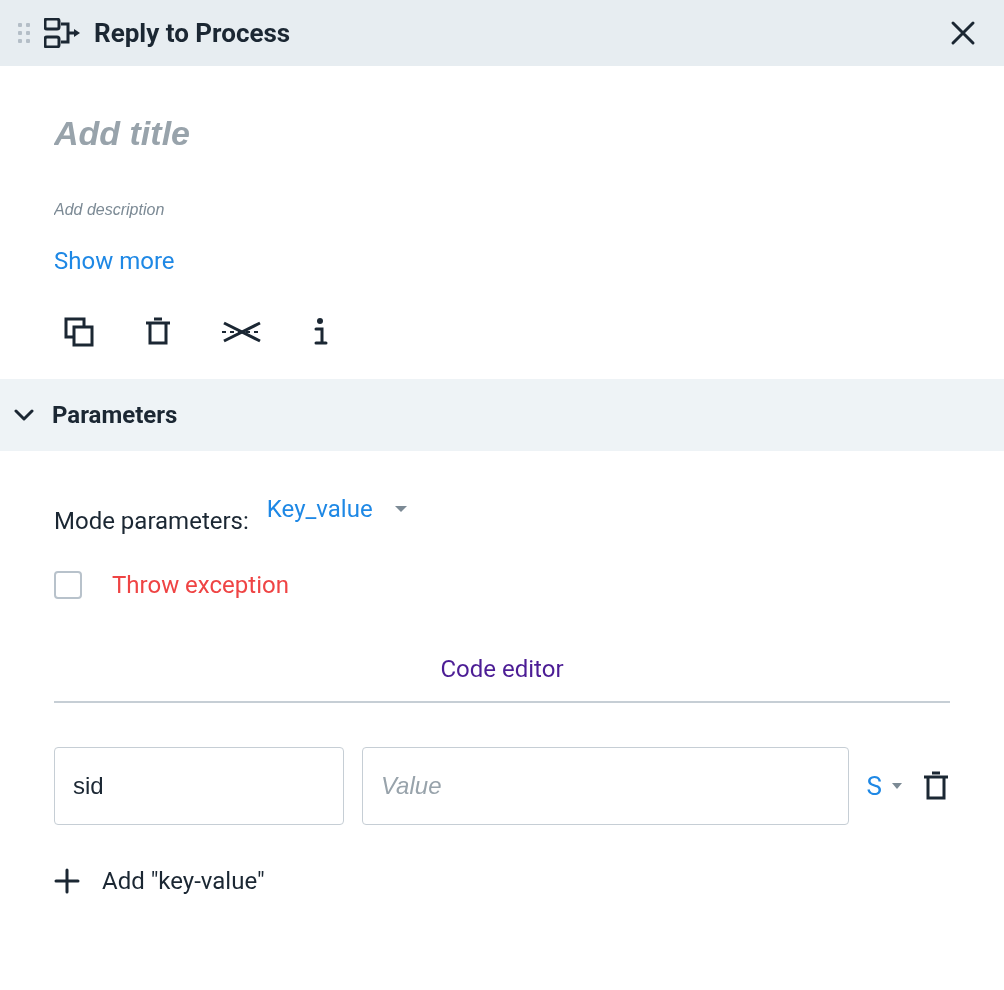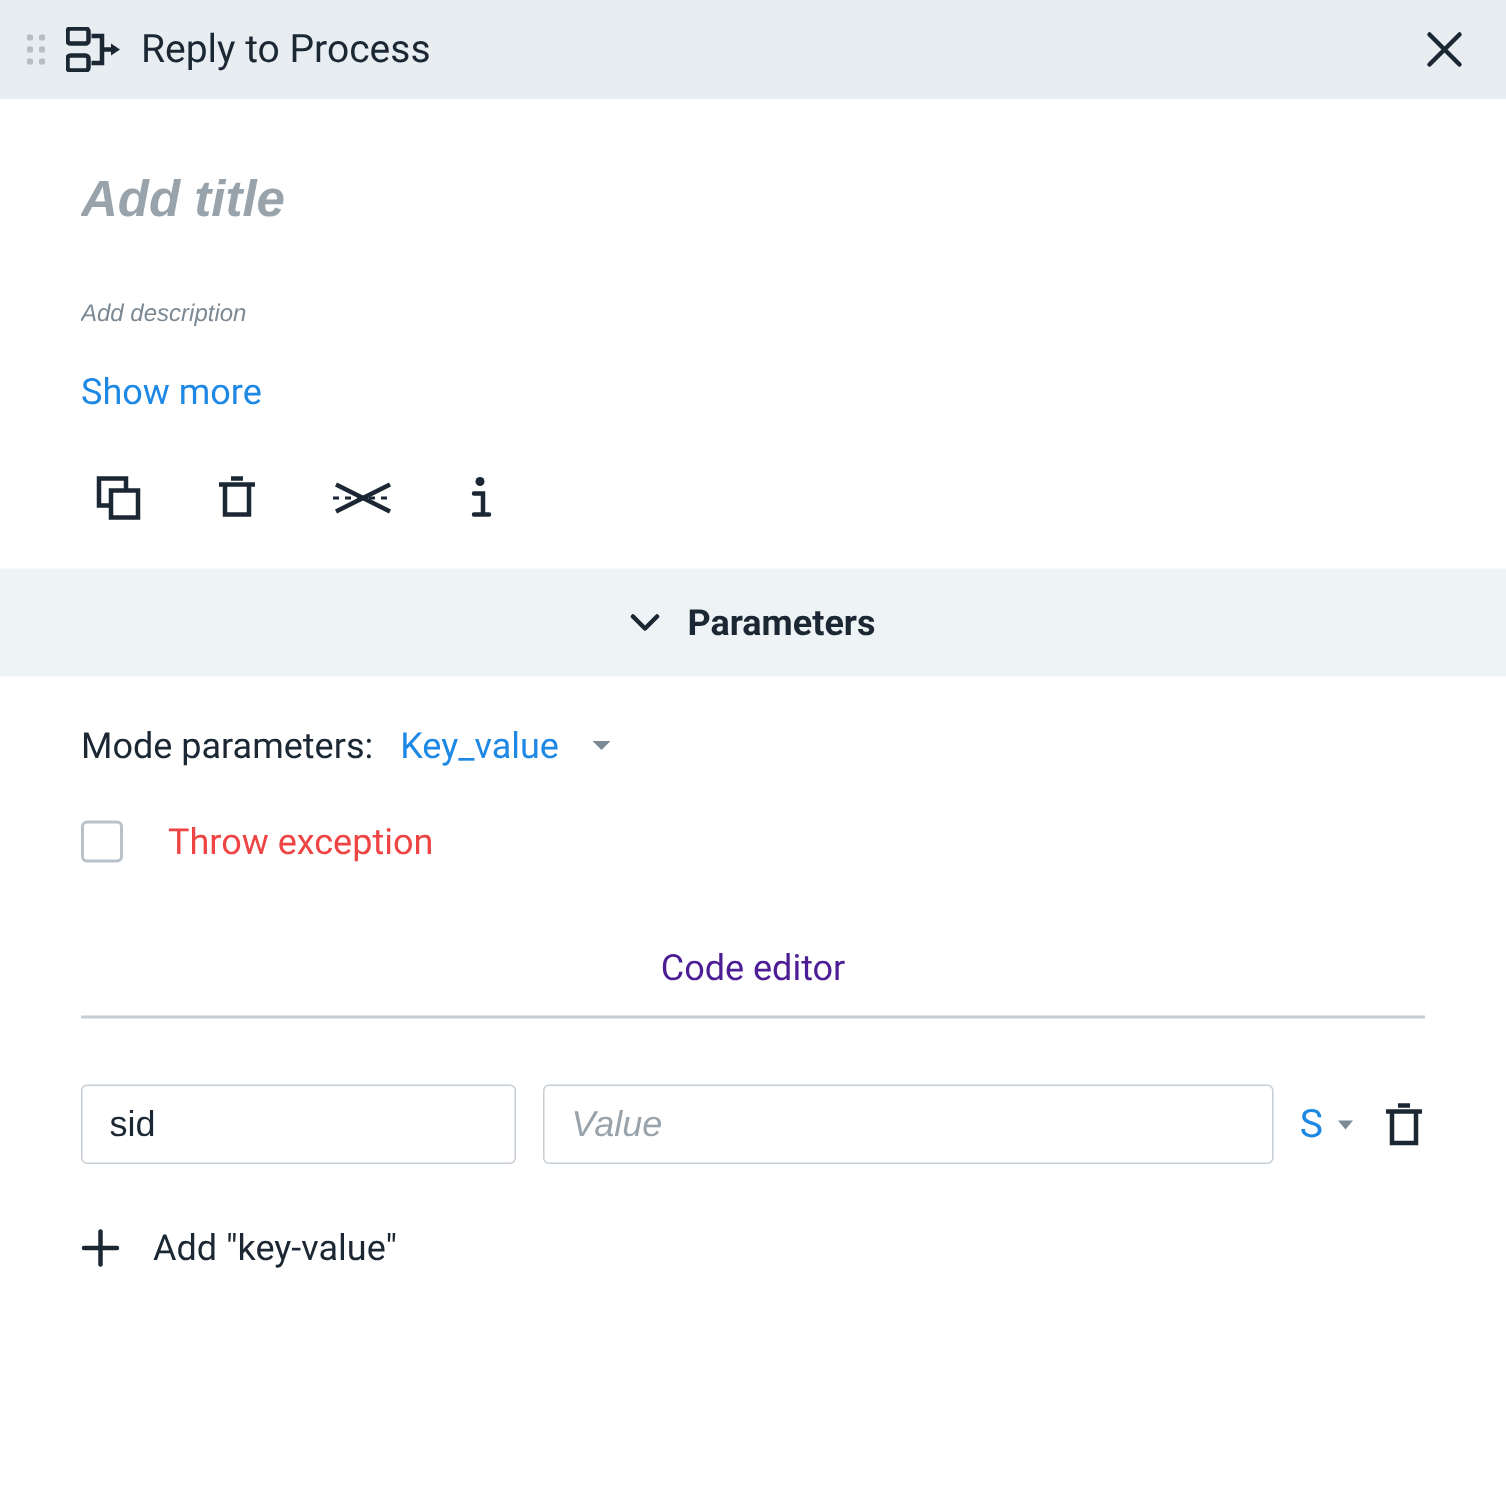--- a/index.html
+++ b/index.html
@@ -29,21 +29,21 @@
     display: grid;
     grid-template-columns: repeat(2, 4px);
     grid-template-rows: repeat(3, 4px);
     gap: 4px;
   }
   .drag-dots span {
     width: 4px; height: 4px; background: #b4bec7; border-radius: 1px;
   }
   .header-icon svg { display:block; }
   .header-title {
-    font-weight: 400;
+    font-weight: 700;
     font-size: 26px;
     color: #1b2733;
     flex: 0 0 auto;
   }
   .header-spacer { flex: 1; }
   .close-btn {
     cursor: pointer;
     padding: 6px;
   }
   .content-top {
@@ -94,32 +94,31 @@
   }
   .section-header {
     background: #eef3f6;
     padding: 22px 14px;
     display: flex;
     align-items: center;
     gap: 18px;
     font-size: 24px;
     font-weight: 700;
     color: #1b2733;
-    justify-content: center;
   }
   .section-body {
     padding: 32px 54px 40px 54px;
   }
   .mode-row {
     display: flex;
     align-items: center;
     gap: 18px;
     font-size: 24px;
   }
-  .mode-label { color: #1b2733; }
+  .mode-label { color: #1b2733; margin-top: 24px; }
   .mode-select {
     color: #1e88e5;
     display: flex;
     align-items: center;
     gap: 20px;
     cursor: pointer;
   }
   .check-row {
     margin-top: 36px;
     display: flex;
@@ -154,21 +153,21 @@
     border-bottom: 5px solid #4aa3ee;
     padding-bottom: 15px;
   }
   .kv-row {
     margin-top: 44px;
     display: flex;
     align-items: center;
     gap: 18px;
   }
   .kv-input {
-    height: 53px;
+    height: 78px;
     border: 1px solid #c6ced5;
     border-radius: 4px;
     font-size: 24px;
     padding: 0 18px;
     color: #1b2733;
     background: #fff;
     outline: none;
   }
   .kv-input.key { width: 290px; }
   .kv-input.value { flex: 1; font-style: italic; color: #7c8a95; }

